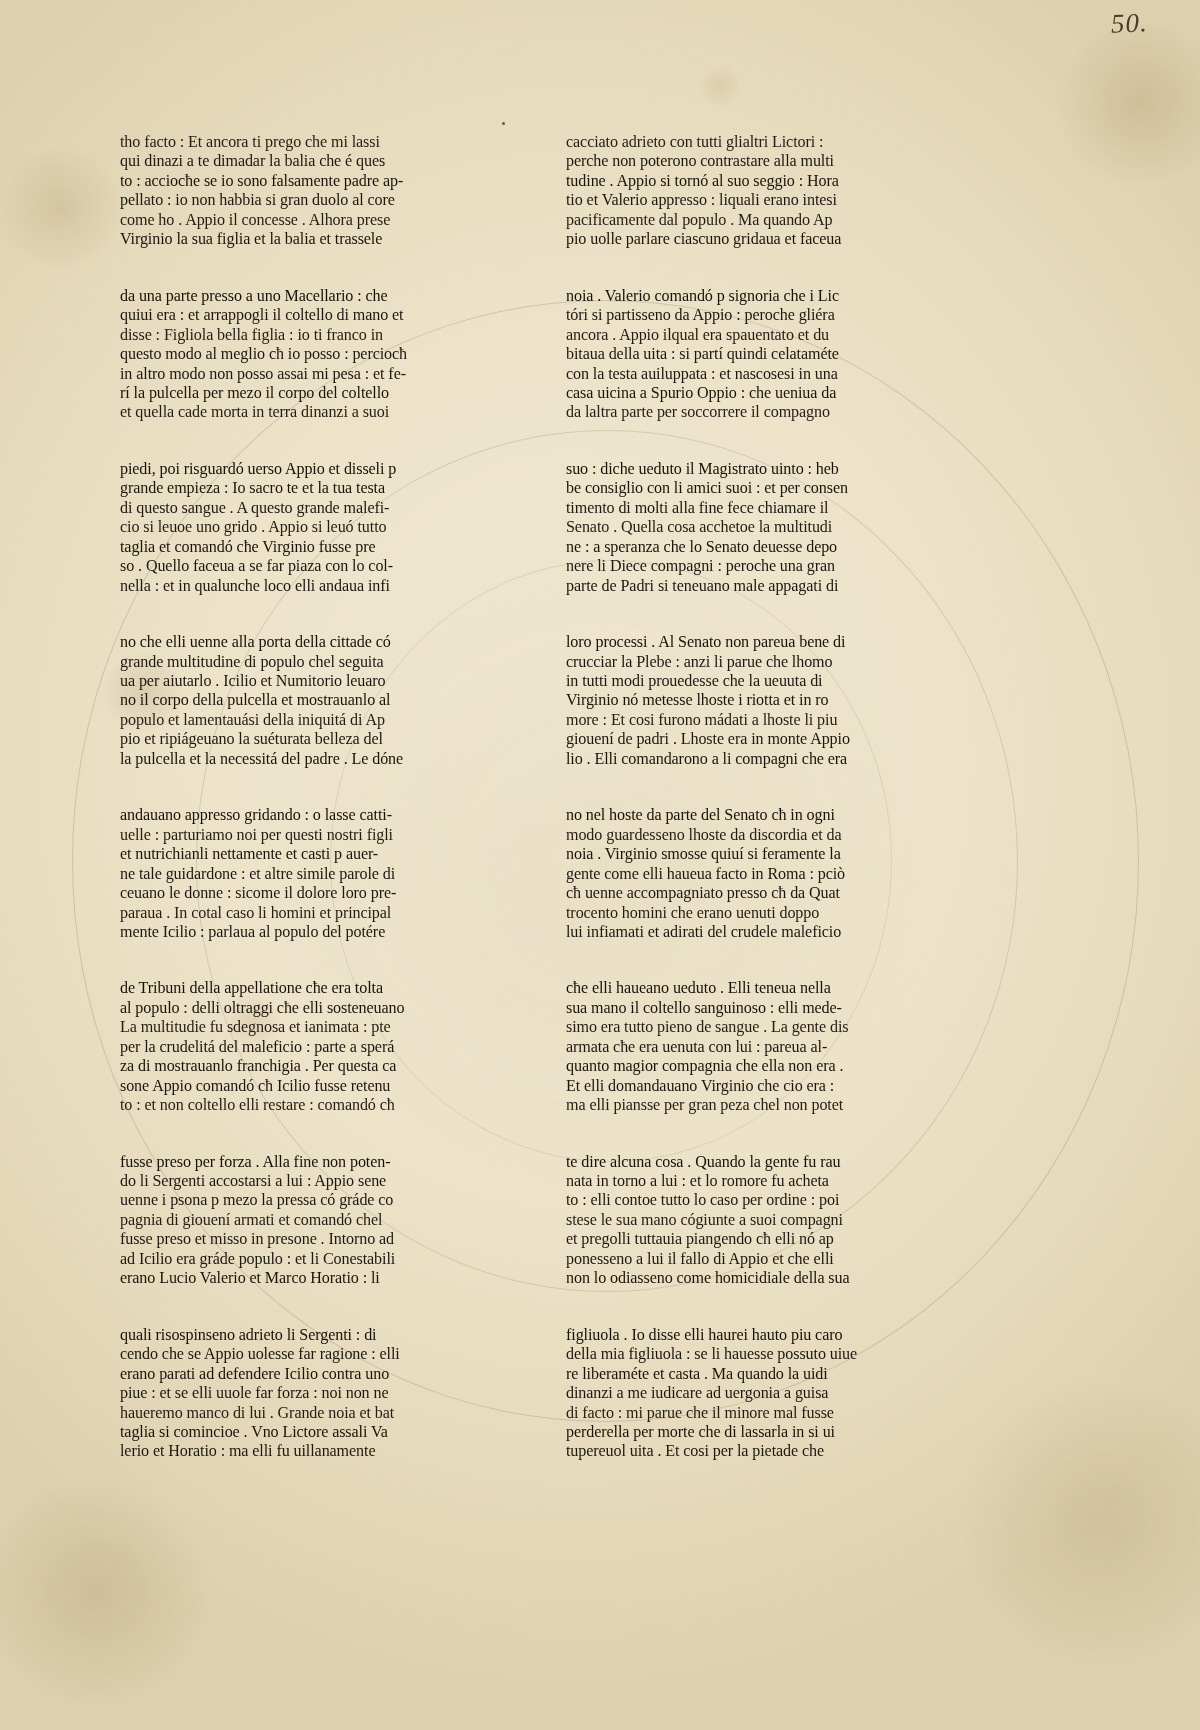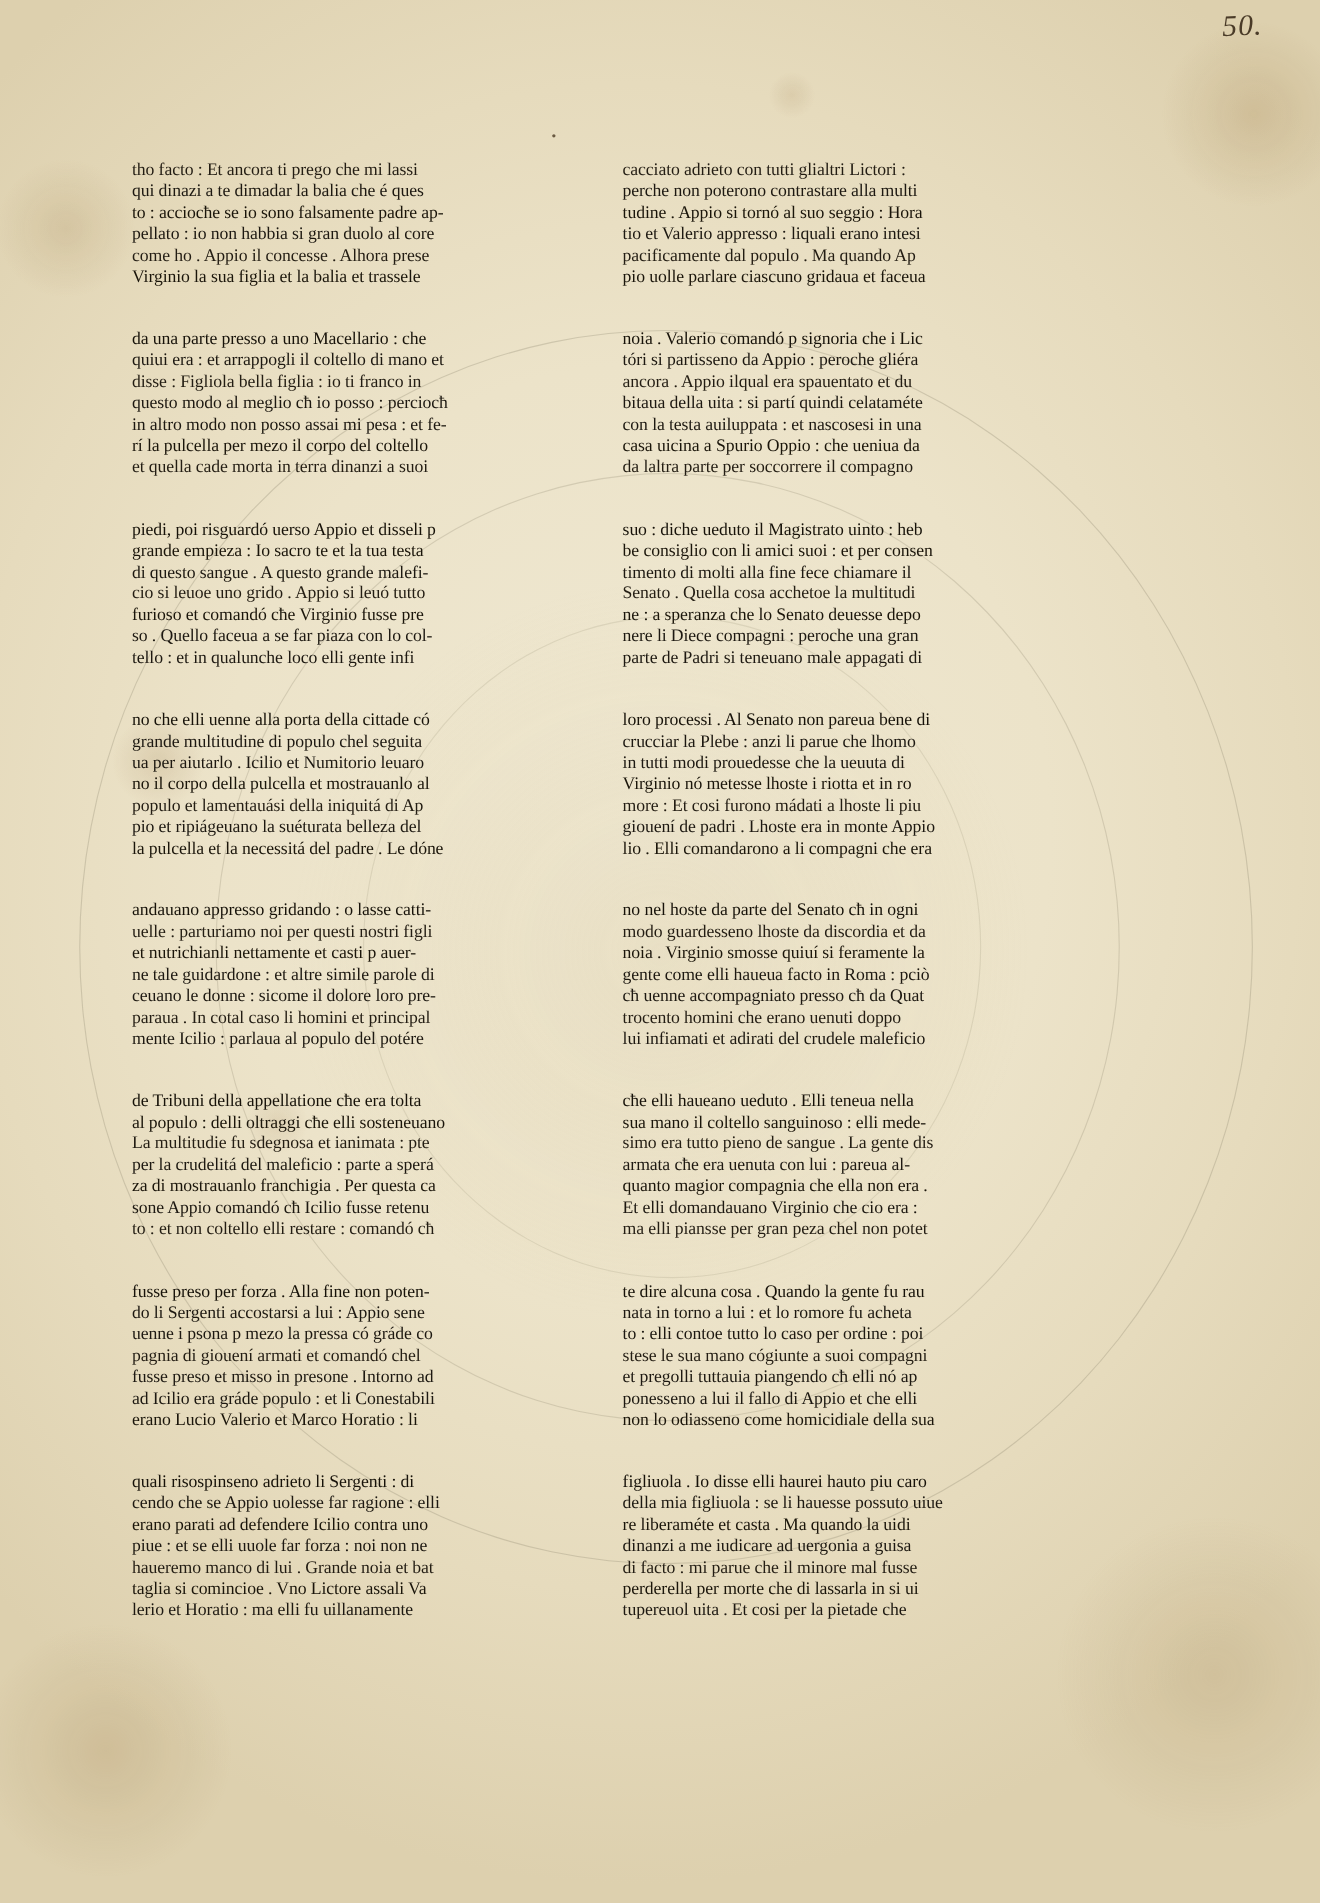--- a/index.html
+++ b/index.html
@@ -61,21 +61,21 @@
     font-style: italic;
     color: #4a3b28;
     letter-spacing: 1px;
     transform: rotate(-2deg);
   }
 
   
   #textblock {
     position: absolute;
     left: 120px;
-    top: 145px;
+    top: 132px;
     width: 845px;
     display: flex;
     gap: 48px;
   }
   .column {
     width: 398px;
   }
   .line {
     font-family: "Liberation Serif", serif;
     font-size: 16.1px;
@@ -127,23 +127,23 @@
         <div class="line">quiui era : et arrappogli il coltello di mano et</div>
         <div class="line">disse : Figliola bella figlia : io ti franco in</div>
         <div class="line">questo modo al meglio cħ io posso : perciocħ</div>
         <div class="line">in altro modo non posso assai mi pesa : et fe-</div>
         <div class="line">rí la pulcella per mezo il corpo del coltello</div>
         <div class="line">et quella cade morta in terra dinanzi a suoi</div>
         <div class="line">piedi, poi risguardó uerso Appio et disseli p</div>
         <div class="line">grande empieza : Io sacro te et la tua testa</div>
         <div class="line">di questo sangue . A questo grande malefi-</div>
         <div class="line">cio si leuoe uno grido . Appio si leuó tutto</div>
-        <div class="line">furioso et comandó cħe Virginio fusse pre</div>
+        <div class="line">taglia et comandó cħe Virginio fusse pre</div>
         <div class="line">so . Quello faceua a se far piaza con lo col-</div>
-        <div class="line">tello : et in qualunche loco elli gente infi</div>
+        <div class="line">nella : et in qualunche loco elli andaua infi</div>
         <div class="line">no che elli uenne alla porta della cittade có</div>
         <div class="line">grande multitudine di populo chel seguita</div>
         <div class="line">ua per aiutarlo . Icilio et Numitorio leuaro</div>
         <div class="line">no il corpo della pulcella et mostrauanlo al</div>
         <div class="line">populo et lamentauási della iniquitá di Ap</div>
         <div class="line">pio et ripiágeuano la suéturata belleza del</div>
         <div class="line">la pulcella et la necessitá del padre . Le dóne</div>
         <div class="line">andauano appresso gridando : o lasse catti-</div>
         <div class="line">uelle : parturiamo noi per questi nostri figli</div>
         <div class="line">et nutrichianli nettamente et casti p auer-</div>

